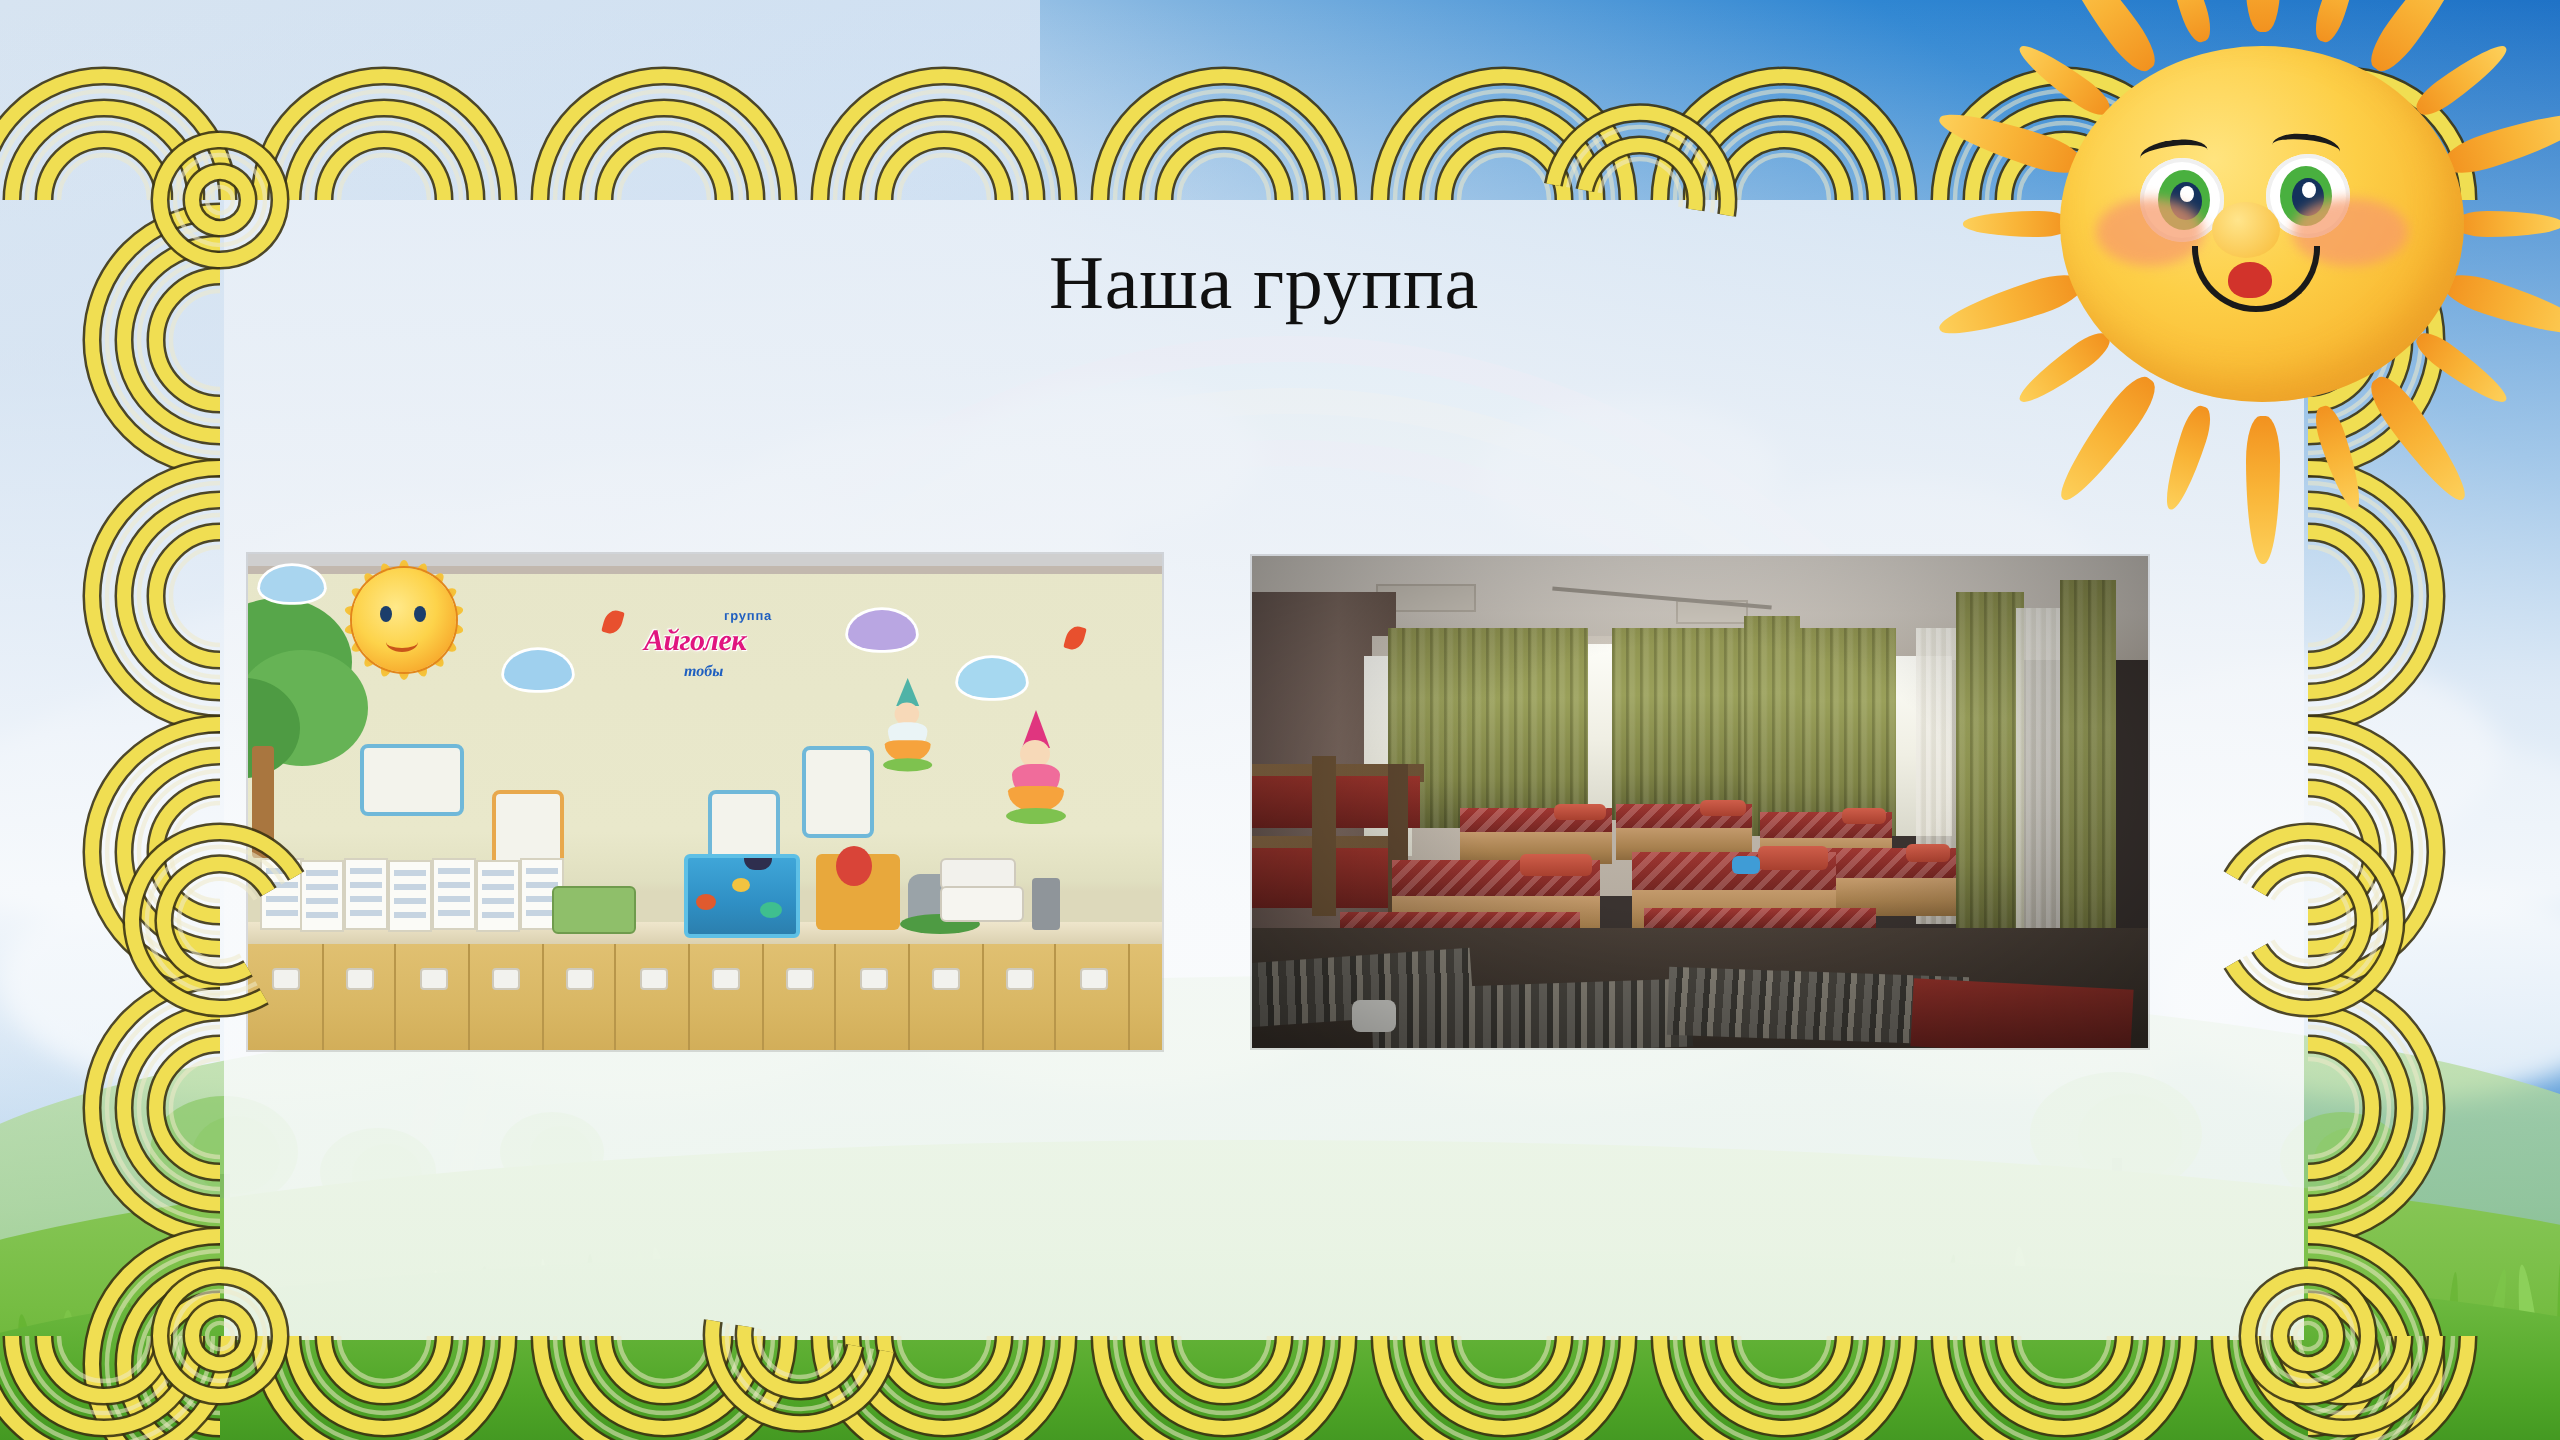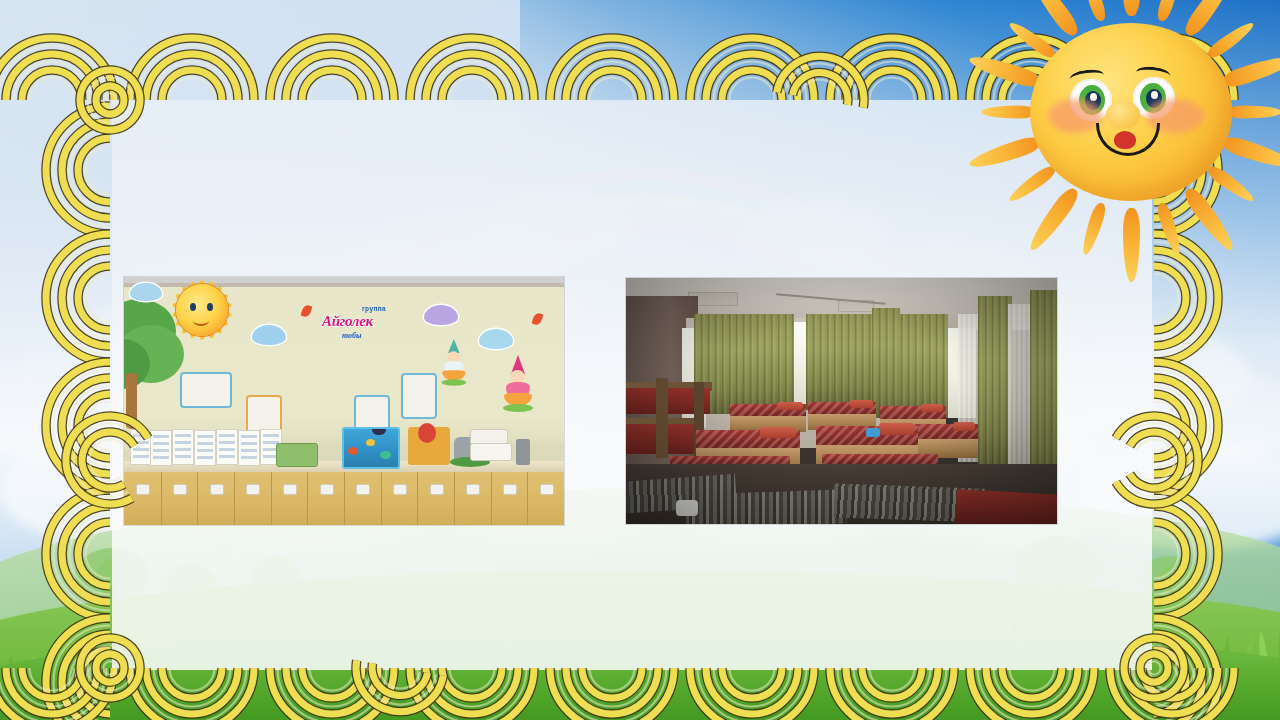--- a/index.html
+++ b/index.html
@@ -137,20 +137,21 @@
     line-height: 48px;
     color: #101010;
     letter-spacing: .4px;
   }
 
   
   .photo {
     position: absolute;
     overflow: hidden;
     box-shadow: 0 0 0 1px rgba(120,120,120,.25);
+    padding-left: 17px;
   }
   #photo-classroom { left: 124px; top: 277px; width: 440px; height: 248px; }
   #photo-bedroom   { left: 626px; top: 278px; width: 431px; height: 246px; }
 
   
   .cr-wall {
     position: absolute; inset: 0;
     background: linear-gradient(to bottom, #e7e6c9 0%, #e9e8cb 56%, #e4e3c4 62%, #e0dfc0 66%, #ddd9bb 68%);
   }
   .cr-ceil { position:absolute; left:0; top:0; width:100%; height:7px; background:#cfcfcf; }
@@ -543,20 +544,21 @@
         <div class="blade" style="left: 1259.6px; width: 11px; height: 88px; background: rgb(142, 209, 92); opacity: 0.9; transform: rotate(-6deg);"></div>
         <div class="blade" style="left: 1269px; width: 8px; height: 53px; background: rgb(126, 198, 74); opacity: 0.5; transform: rotate(-3deg);"></div>
         <div class="blade" style="left: 1278.4px; width: 5px; height: 90px; background: rgb(95, 176, 44); opacity: 0.6; transform: rotate(0deg);"></div>
         <div class="blade" style="left: 6.6px; width: 12px; height: 57px; background: rgb(95, 176, 44); opacity: 0.9; transform: rotate(9deg);"></div>
       </div>
     <div class="hill-near"></div>
   </div>
 
   <div class="panel"></div>
 
+  <div class="title">Наша группа</div>
 
   <div class="photo" id="photo-classroom">
     <div class="cr-wall"></div>
     <div class="cr-ceil"></div>
     <div class="cr-ceil2"></div>
 
     <div>
       <div class="cr-tree-crown" style="left:-22px;top:22px;width:74px;height:64px;background:#57a64a;"></div>
       <div class="cr-tree-crown" style="left:-6px;top:48px;width:66px;height:58px;background:#66b355;"></div>
       <div class="cr-tree-crown" style="left:-30px;top:62px;width:56px;height:50px;background:#4e9b43;"></div>

